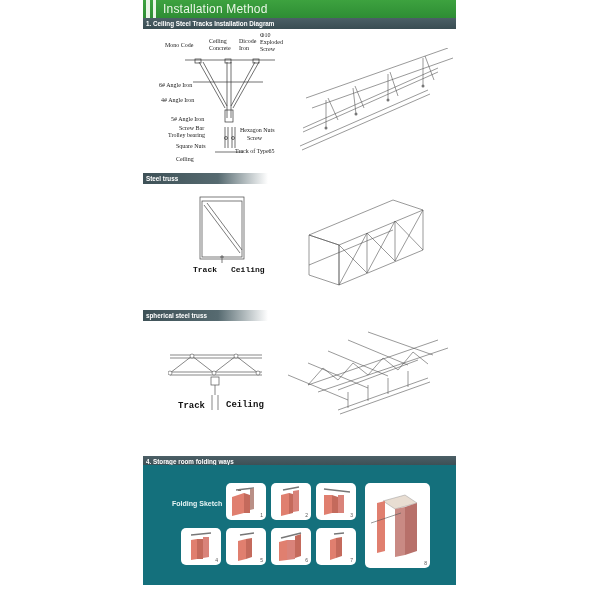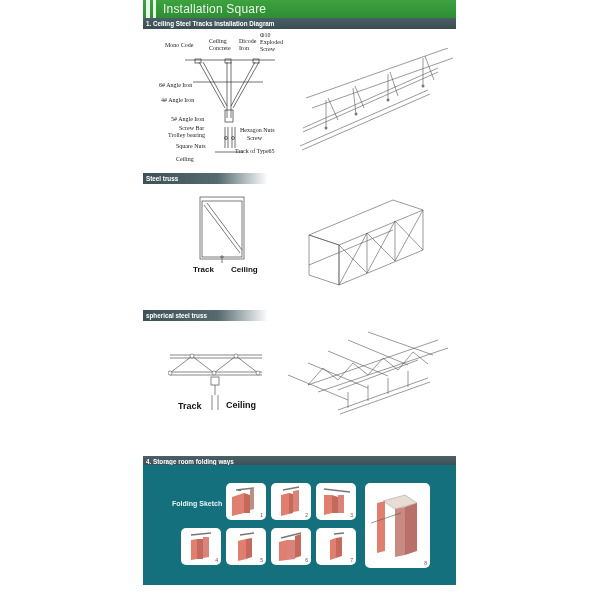--- a/index.html
+++ b/index.html
@@ -6,35 +6,35 @@
   body{width:600px;height:600px;position:relative;overflow:hidden;font-family:"Liberation Sans",sans-serif;}
   .page{position:absolute;left:143px;top:0;width:313px;height:600px;}
   .title-bar{position:absolute;left:0;top:0;width:313px;height:18px;background:linear-gradient(#3da23f,#2e8d34);}
   .title-bar .stripe1{position:absolute;left:3px;top:0;width:4px;height:18px;background:#e9f5e6;}
   .title-bar .stripe2{position:absolute;left:10px;top:0;width:3px;height:18px;background:#e9f5e6;}
   .title-bar .title{position:absolute;left:20px;top:2px;color:#eaf7e6;font-size:12px;letter-spacing:0.2px;}
   .sec-bar{position:absolute;left:0;height:11px;background:linear-gradient(#4b5f66,#3a4d53);color:#fff;font-size:6.3px;font-weight:bold;line-height:11px;padding-left:3px;box-sizing:border-box;}
   .sec-fade{background:linear-gradient(90deg,#3e5157 0%,#566a70 60%,rgba(255,255,255,0) 100%);}
   .diagram{position:absolute;}
   .lbl{position:absolute;font-family:"Liberation Serif",serif;font-size:6px;color:#222;white-space:nowrap;}
-  .lbl-b{position:absolute;font-family:Liberation Sans, sans-serif;font-weight:bold;font-size:8px;color:#111;white-space:nowrap;}
+  .lbl-b{position:absolute;font-family:Liberation Mono, monospace;font-weight:bold;font-size:8px;color:#111;white-space:nowrap;}
   .panel{position:absolute;left:0;top:465px;width:313px;height:120px;background:#14707c;}
   .fold-label{position:absolute;left:29px;top:35px;color:#e6f4f4;font-size:7px;font-weight:bold;}
   .card{position:absolute;background:#fff;border-radius:5px;overflow:hidden;}
   .card .num{position:absolute;right:3px;bottom:2px;font-size:5px;color:#555;}
 </style>
 </head>
 <body>
 
 <div class="page">
 
   <div class="title-bar">
     <div class="stripe1"></div>
     <div class="stripe2"></div>
-    <div class="title">Installation Square</div>
+    <div class="title">Installation Method</div>
   </div>
 
   <div class="sec-bar" style="top:18px;width:313px;">1. Ceiling Steel Tracks Installation Diagram</div>
 
   <div class="diagram" style="left:0;top:30px;width:160px;height:140px;">
     <svg width="160" height="140" viewBox="0 0 160 140">
       <g stroke="#333" fill="none" stroke-width="0.7">
         <line x1="42" y1="30" x2="132" y2="30"></line>
         <line x1="56" y1="32" x2="82" y2="78"></line>
           <line x1="60" y1="32" x2="84" y2="76"></line>

